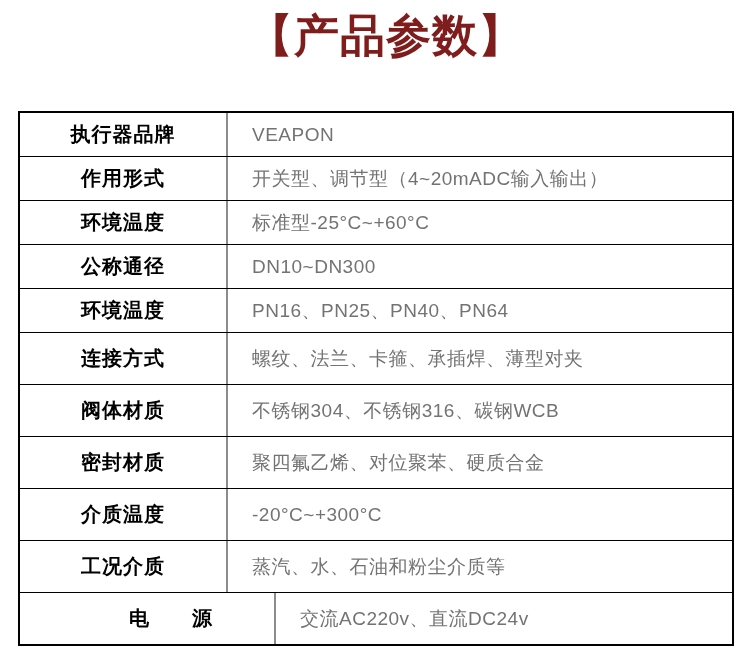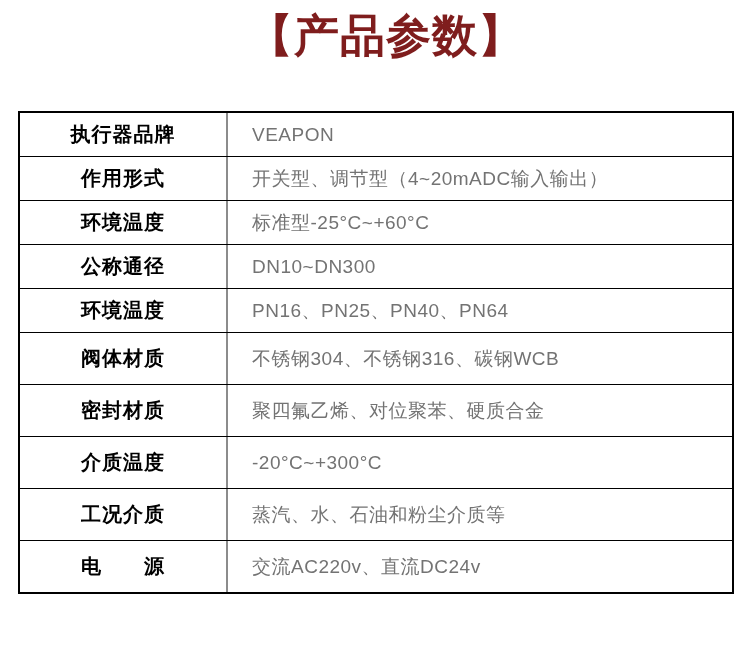--- a/index.html
+++ b/index.html
@@ -35,21 +35,21 @@
     width: 716px;
     box-sizing: border-box;
     border: 2px solid #000000;
     background: #ffffff;
   }
   .spec-row {
     display: flex;
     box-sizing: content-box;
     border-bottom: 1.5px solid #000000;
   }
-  .spec-row:last-child { border-bottom: none; }
+  .spec-row:last-child { border-bottom: none; padding-left: 48px; }
   
   .spec-row { height: 51px; }
   .spec-row:nth-child(-n+5) { height: 43px; }
   .label-cell {
     width: 206px;
     flex: 0 0 206px;
     border-right: 2px solid #8c8c8c;
     display: flex;
     align-items: center;
     justify-content: center;
@@ -100,20 +100,24 @@
     <div class="spec-row">
       <div class="label-cell">公称通径</div>
       <div class="value-cell">DN10~DN300</div>
     </div>
 
     <div class="spec-row">
       <div class="label-cell">环境温度</div>
       <div class="value-cell">PN16、PN25、PN40、PN64</div>
     </div>
 
+    <div class="spec-row">
+      <div class="label-cell">连接方式</div>
+      <div class="value-cell">螺纹、法兰、卡箍、承插焊、薄型对夹</div>
+    </div>
 
     <div class="spec-row">
       <div class="label-cell">阀体材质</div>
       <div class="value-cell">不锈钢304、不锈钢316、碳钢WCB</div>
     </div>
 
     <div class="spec-row">
       <div class="label-cell">密封材质</div>
       <div class="value-cell">聚四氟乙烯、对位聚苯、硬质合金</div>
     </div>

